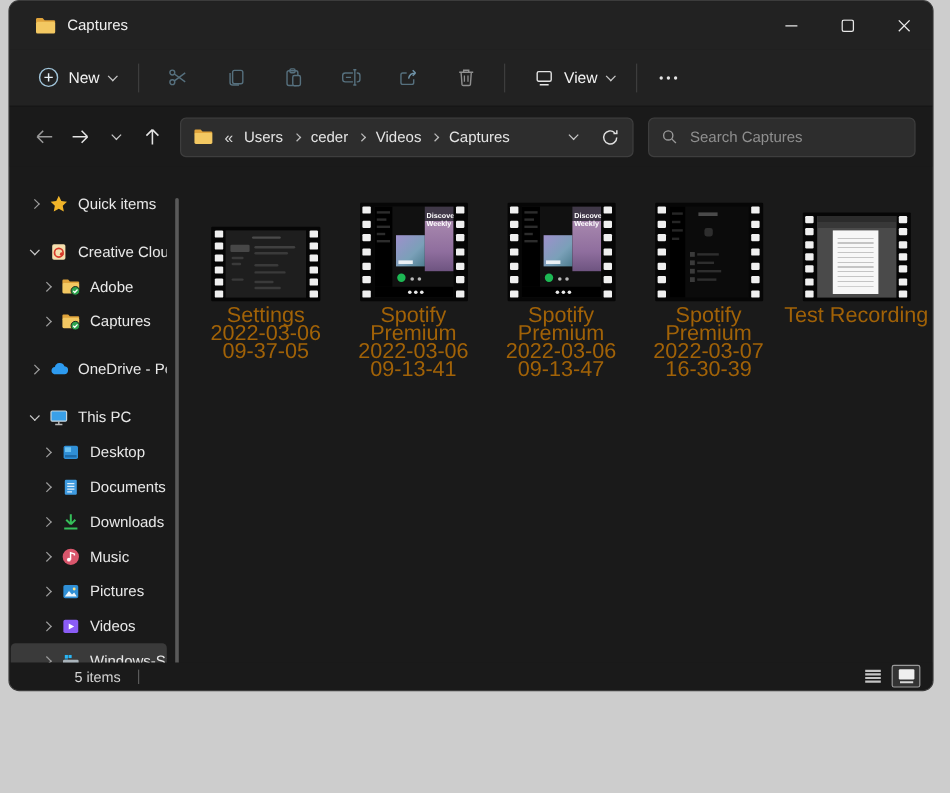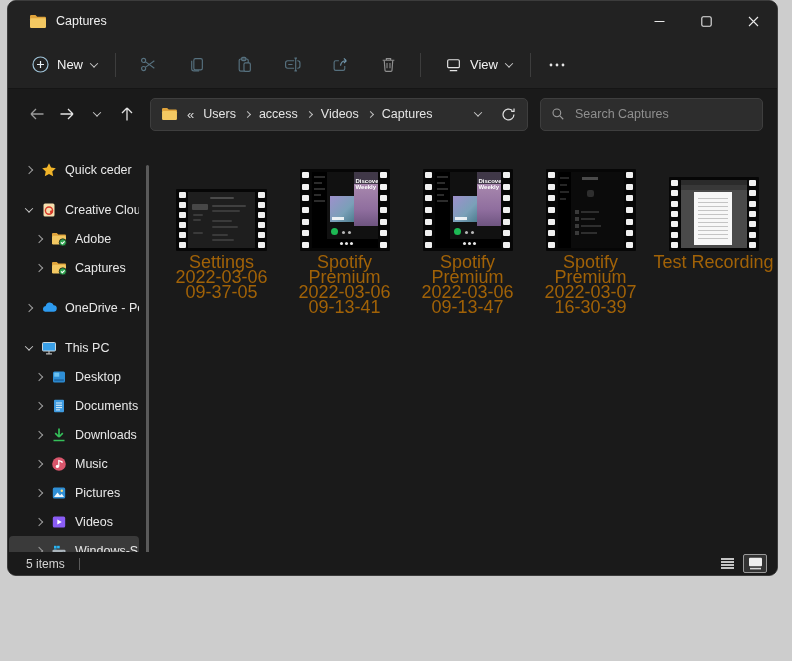--- a/index.html
+++ b/index.html
@@ -100,21 +100,21 @@
   .sd-row b { position:absolute; left:0; top:0; width:4px; height:4px; background:#3a3a3a; }
   .sd-row i { position:absolute; left:6px; top:1px; width:18px; height:2px; background:#2e2e2e; }
   .t-doc { width:66px; height:68px; background:#4a4a4a; }
   .doc-titlebar { position:absolute; left:0; top:0; right:0; height:5px; background:#2b2b2b; }
   .doc-ribbon { position:absolute; left:0; top:5px; right:0; height:5px; background:#383838; }
   .doc-page { position:absolute; left:13px; top:12px; width:38px; bottom:3px; background:#f7f7f7; }
   .doc-page i { position:absolute; left:4px; right:4px; top:6px; bottom:6px;
     background:repeating-linear-gradient(to bottom,#c4c4c4 0 1px,transparent 1px 4px); }
   
   .statusbar { height:23px; flex:0 0 auto; display:flex; align-items:center; padding:0 10px 0 18px; background:#1a1a1a; }
-  .status-count { font-size:12px; color:#d4d4d4; }
+  .status-count { font-size:12px; color:#d4d4d4;margin-left:36px; }
   .status-sep { width:1px; height:12px; background:#5a5a5a; margin-left:14px; }
   .status-right { margin-left:auto; display:flex; align-items:center; gap:4px; }
   .view-toggle { width:24px; height:19px; display:flex; align-items:center; justify-content:center; border-radius:2px; }
   .view-toggle.selected { border:1px solid #9a9a9a; background:#333; }
   svg { display:block; }
 </style>
 </head>
 <body>
 
 <div class="window">
@@ -237,21 +237,21 @@
 
     <div class="addressbox">
       <div class="crumbs">
         <svg width="17" height="14" viewBox="0 0 18 15" style="flex:0 0 auto">
           <path d="M1 2.2 Q1 1 2.2 1 H6.5 L8.2 2.8 H15.8 Q17 2.8 17 4 V5 H1 Z" fill="#dfa33b"></path>
           <rect x="1" y="4.2" width="16" height="9.8" rx="1.3" fill="#f3c862"></rect>
         </svg>
         <span class="overflow-ch">«</span>
         <span class="crumb">Users</span>
         <span class="crumb-sep"></span>
-        <span class="crumb">access</span>
+        <span class="crumb">ceder</span>
         <span class="crumb-sep"></span>
         <span class="crumb">Videos</span>
         <span class="crumb-sep"></span>
         <span class="crumb">Captures</span>
       </div>
       <div class="addr-right">
         <div class="addr-btn">
           <span class="chev down"></span>
         </div>
         <div class="addr-btn">
@@ -276,21 +276,21 @@
 
     <div class="sidebar">
 
       <div class="srow">
         <span class="chevbox">
             <span class="chev right"></span>
           </span>
         <svg class="sideicon" width="16" height="16" viewBox="0 0 16 16">
           <path d="M8 1.2 L10.1 5.6 14.8 6.2 11.3 9.5 12.2 14.2 8 11.9 3.8 14.2 4.7 9.5 1.2 6.2 5.9 5.6 Z" fill="#f0b429"></path>
         </svg>
-        <span class="slabel">Quick ceder</span>
+        <span class="slabel">Quick items</span>
       </div>
 
       <div class="srow grp">
         <span class="chevbox">
             <span class="chev down"></span>
           </span>
         <svg class="sideicon" width="16" height="16" viewBox="0 0 16 16">
           <rect x="2.5" y="1.5" width="11" height="13" rx="1.5" fill="#f5dfae"></rect>
           <circle cx="8" cy="8.6" r="3.6" fill="none" stroke="#d83b2a" stroke-width="1.4"></circle>
           <circle cx="10.4" cy="9.8" r="1.5" fill="#d83b2a"></circle>

